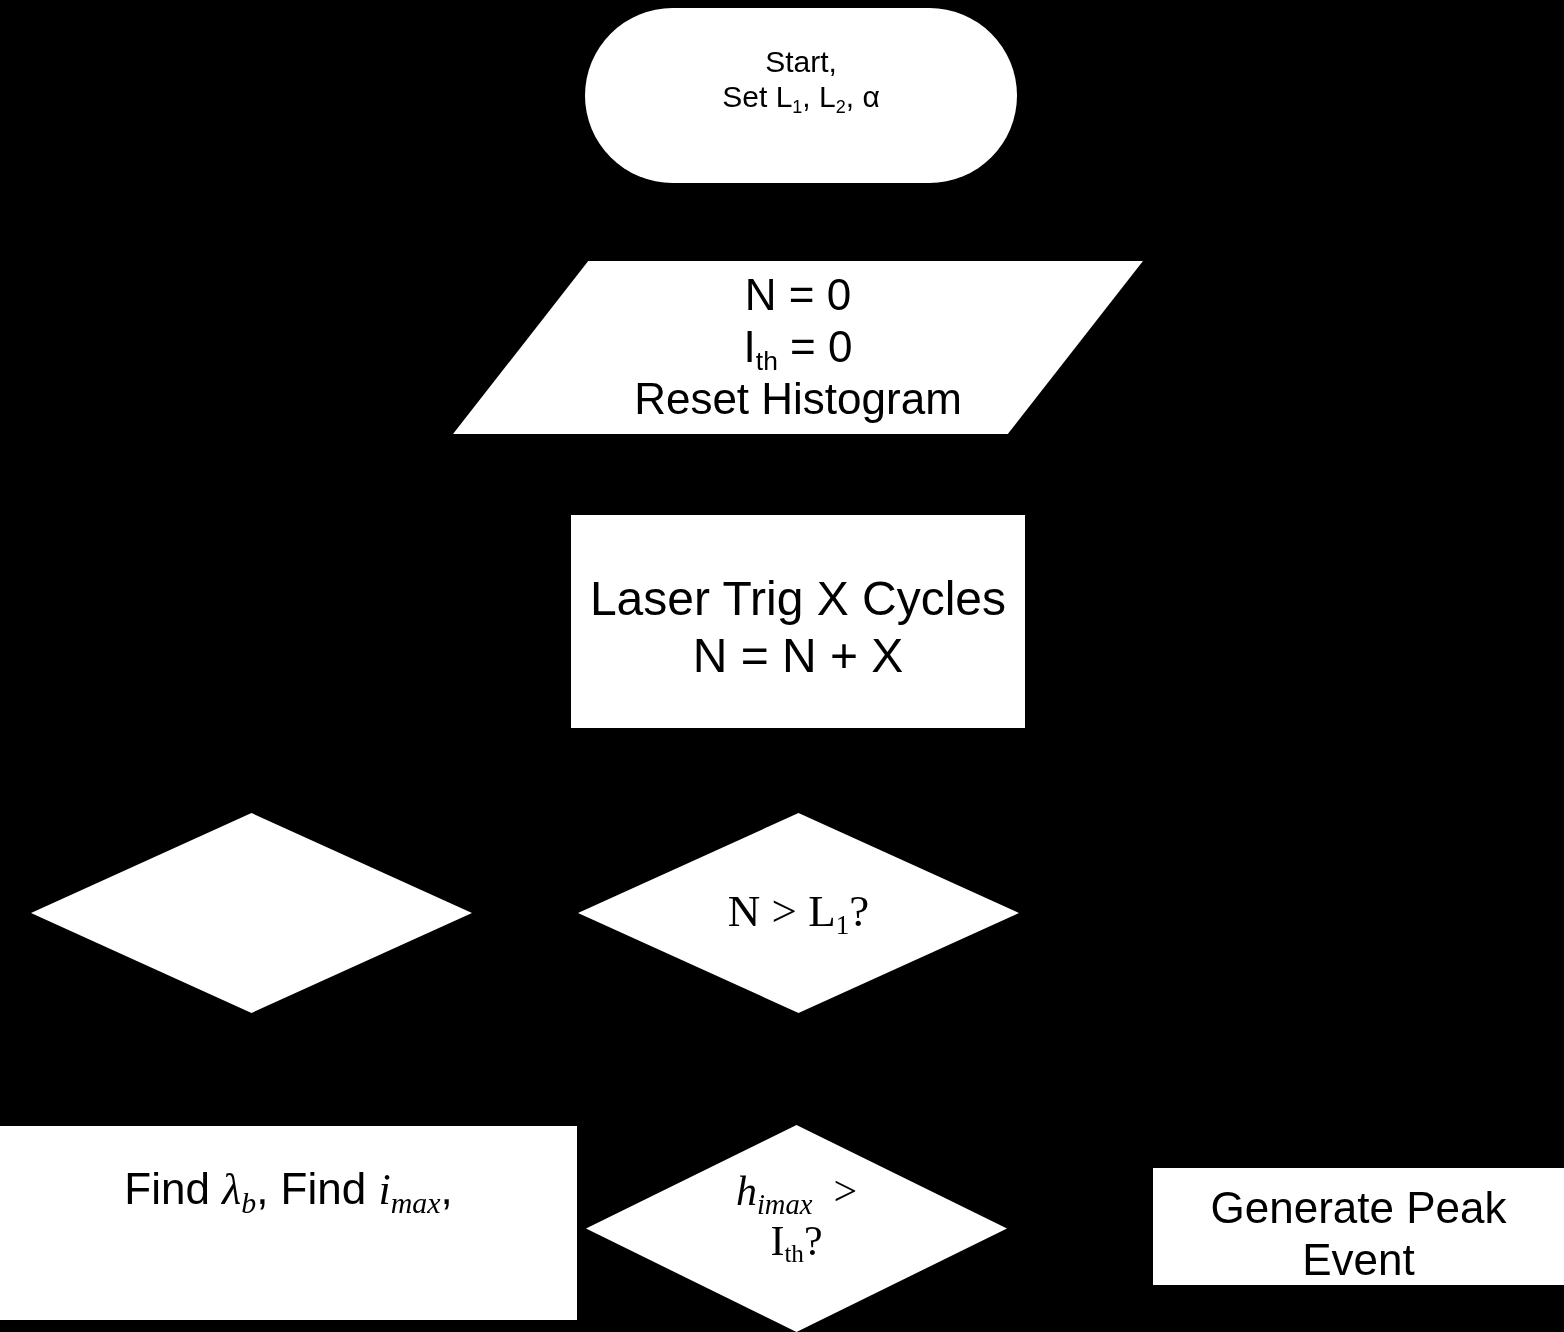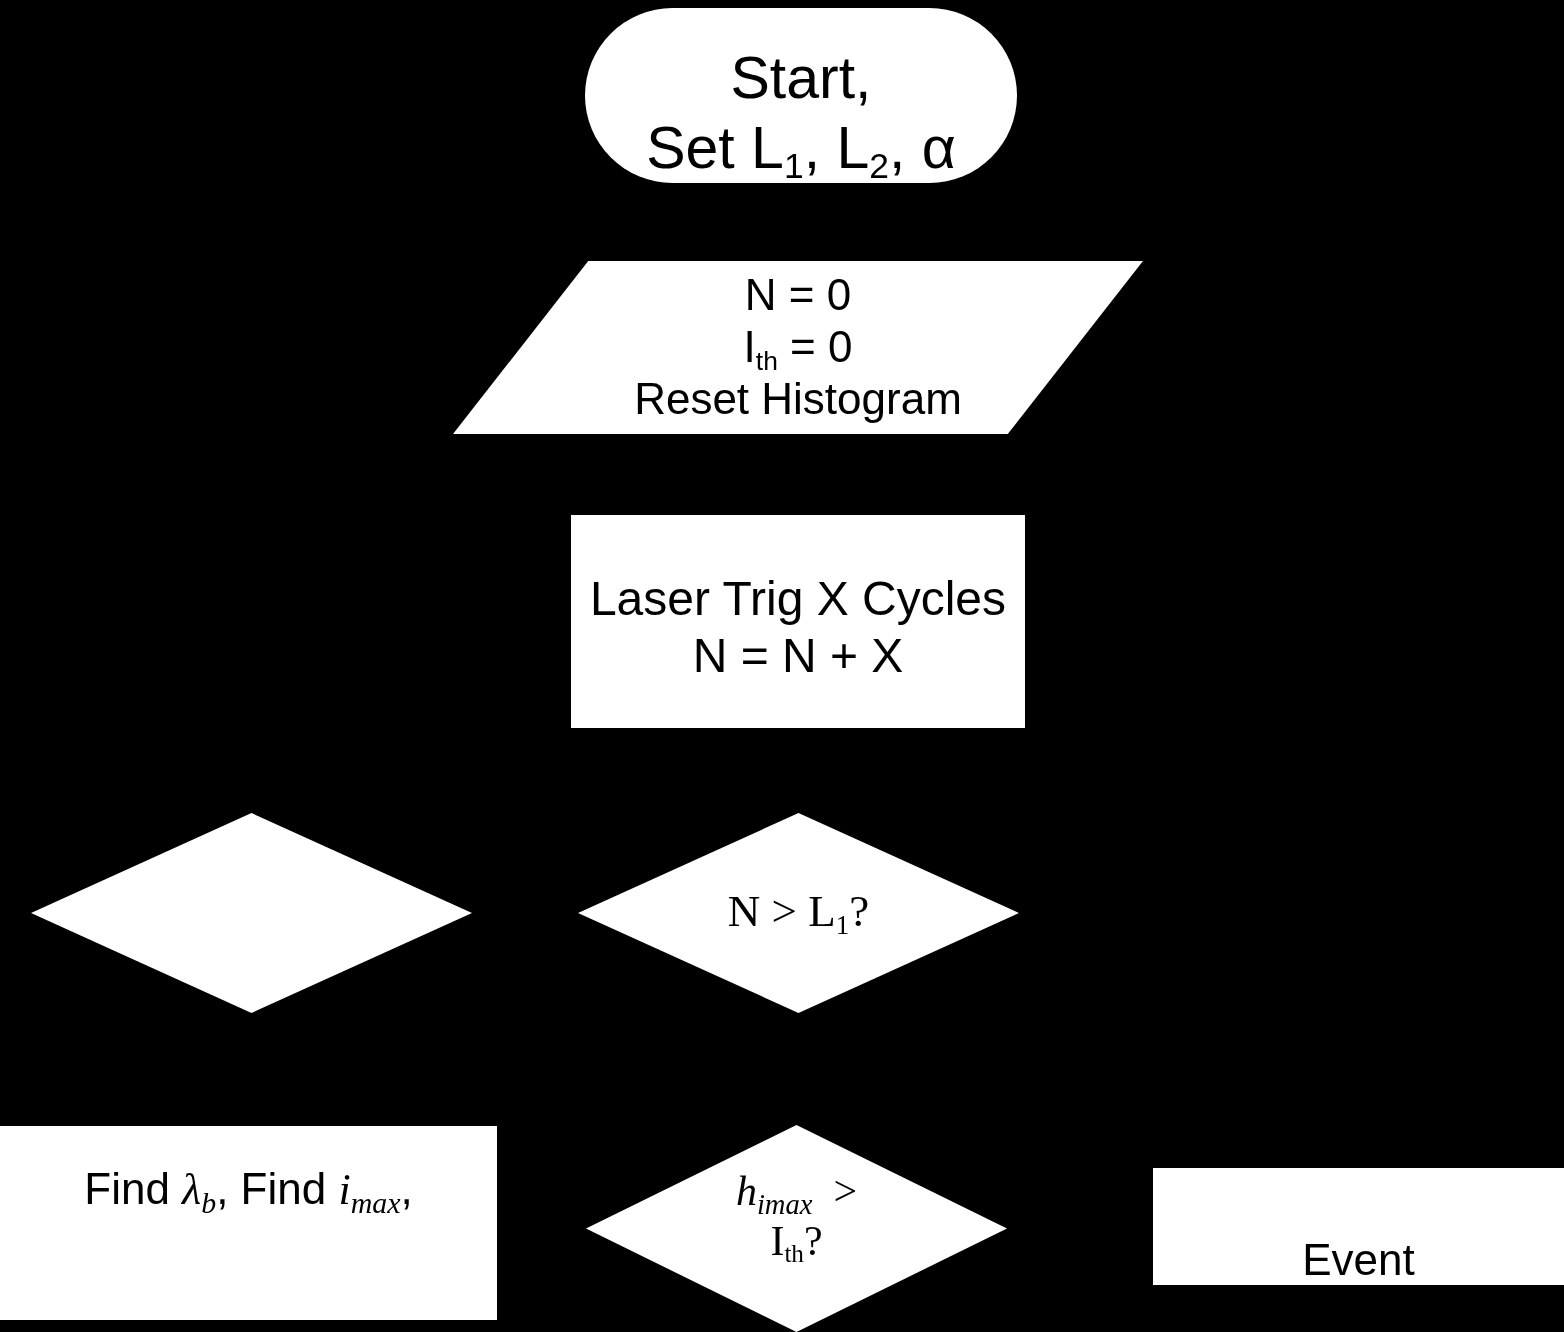--- a/index.html
+++ b/index.html
@@ -76,21 +76,21 @@
   .ital sub {
     font-family: "Liberation Serif", serif;
     font-style: italic;
     font-size: 0.68em;
   }
 
   
   #node-start {
     left: 585px; top: 8px; width: 432px; height: 175px;
   }
-  #node-start .label { top: 36px; font-size: 59px; }
+  #node-start .label { top: 36px; font-size: 30px; }
 
   #node-init {
     left: 453px; top: 261px; width: 690px; height: 173px;
   }
   #node-init .label { top: 8px; font-size: 44px; }
 
   #node-laser {
     left: 571px; top: 515px; width: 454px; height: 213px;
   }
   #node-laser .label { top: 56px; font-size: 48px; }
@@ -99,21 +99,21 @@
     left: 31px; top: 813px; width: 441px; height: 200px;
   }
   #node-dec-l2 .label { top: 77px; font-size: 45px; }
 
   #node-dec-l1 {
     left: 578px; top: 813px; width: 441px; height: 200px;
   }
   #node-dec-l1 .label { top: 72px; font-size: 45px; text-align: center; }
 
   #node-find {
-    left: 0px; top: 1126px; width: 497px; height: 194px;
+    left: 0px; top: 1126px; width: 577px; height: 194px;
   }
   #node-find .label { top: 37px; font-size: 44px; }
 
   #node-dec-hist {
     left: 586px; top: 1125px; width: 421px; height: 207px;
   }
   #node-dec-hist .label { top: 42px; font-size: 42px; }
 
   #node-peak {
     left: 1153px; top: 1168px; width: 411px; height: 117px;
@@ -150,16 +150,16 @@
   <div class="node process" id="node-find">
     <div class="label"><span class="sans"><span>Find </span><span class="ital"><span>λ</span><sub>b</sub></span><span>, Find </span><span class="ital"><span>i</span><sub>max</sub></span><span>,</span></span><br></div>
   </div>
 
   <div class="node" id="node-dec-hist">
     <div class="diamond-shape"></div>
     <div class="label serif"><span class="ital"><span>h</span><sub>imax</sub></span><span>  &gt;</span><br><span>I</span><sub>th</sub><span>?</span></div>
   </div>
 
   <div class="node process" id="node-peak">
-    <div class="label"><br><span class="sans">Event</span></div>
+    <div class="label"><span class="sans">Generate Peak</span><br><span class="sans">Event</span></div>
   </div>
 
 </div>
 
 </body></html>

